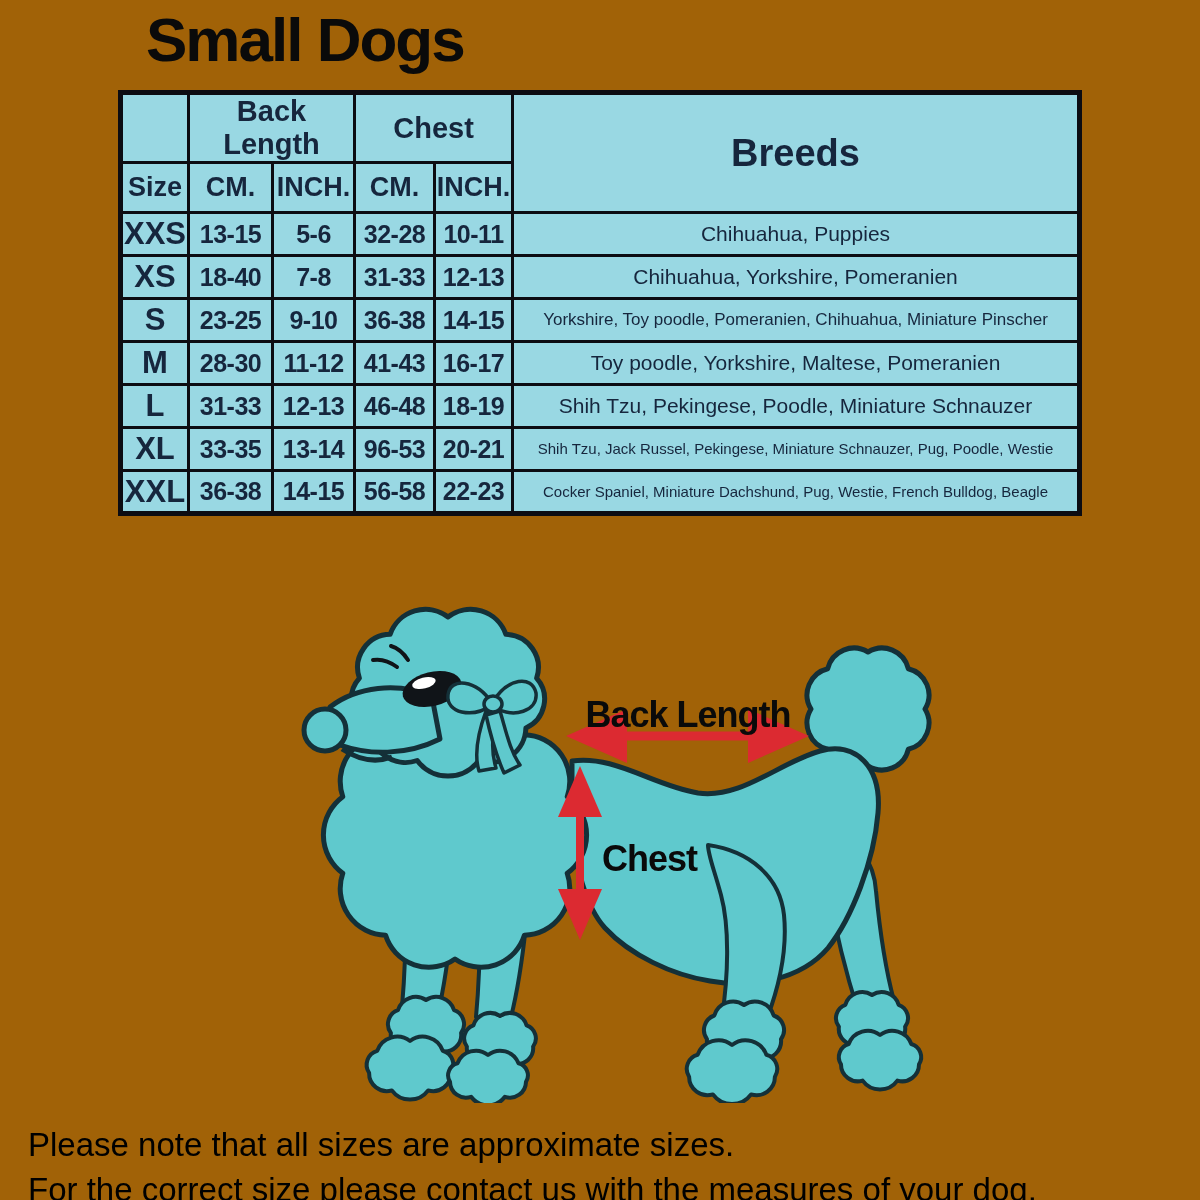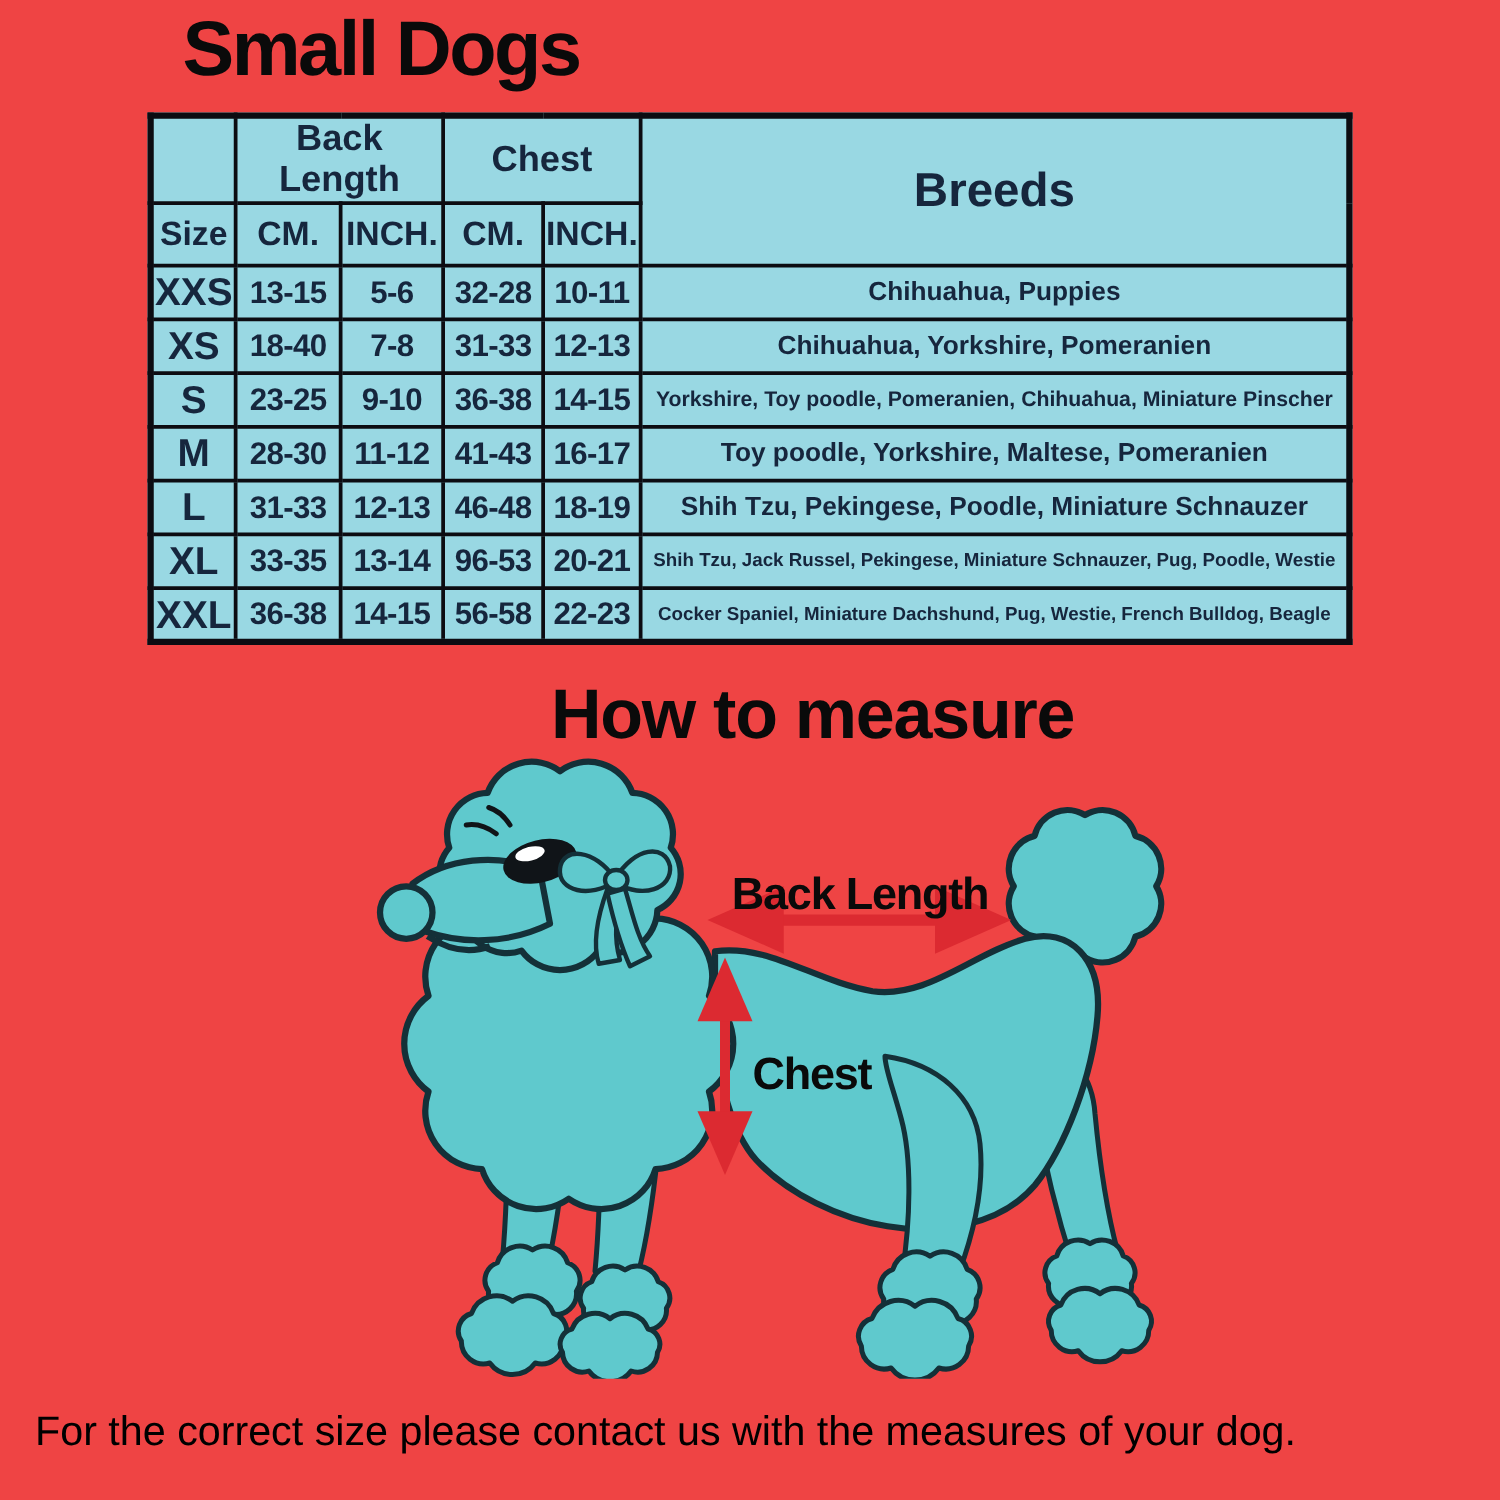--- a/index.html
+++ b/index.html
@@ -1,17 +1,17 @@
 <!DOCTYPE html>
 <html><head>
 <meta charset="utf-8">
 <style>
   html,body{margin:0;padding:0;background:#ffffff;}
   .page{
-    position:relative;width:1200px;height:1200px;background:#ef4444;overflow:hidden;
+    position:relative;width:1200px;height:1200px;background:#a16207;overflow:hidden;
     font-family:"Liberation Sans", sans-serif;
   }
   
   .main-title{
     position:absolute;left:146px;top:4px;margin:0;
     font-size:62px;font-weight:bold;color:#0a0a0a;letter-spacing:-2px;
   }
   
   table.size-table{
     position:absolute;left:118px;top:90px;width:964px;
@@ -22,21 +22,21 @@
     border:3px solid #0c0c12;color:#16263d;text-align:center;
     vertical-align:middle;padding:0;overflow:hidden;
   }
   .size-table thead tr{height:50px;}
   .size-table tbody tr{height:43px;}
   .group-h{font-size:29px;font-weight:bold;color:#16263d;}
   .breeds-h{font-size:38px;font-weight:bold;color:#16263d;}
   .sub-h{font-size:27px;font-weight:bold;color:#d8414f;}
   .col-size{font-size:31px;font-weight:bold;}
   .col-num{font-size:25px;font-weight:bold;letter-spacing:-0.5px;}
-  .col-breeds{text-align:left;padding-left:8px;font-weight:bold;}
+  .col-breeds{text-align:left;padding-left:8px;font-weight:normal;}
   .col-breeds span{display:inline-block;white-space:nowrap;}
   
   .measure-title{
     position:absolute;left:100px;top:538px;width:1100px;margin:0;
     text-align:center;font-size:56px;font-weight:bold;color:#0a0a0a;letter-spacing:-1px;
   }
   
   .poodle-svg{position:absolute;left:280px;top:603px;width:720px;height:500px;}
   
   .notes{
@@ -128,21 +128,20 @@
           <td class="col-size">XXL</td>
           <td class="col-num">36-38</td>
           <td class="col-num">14-15</td>
           <td class="col-num">56-58</td>
           <td class="col-num">22-23</td>
           <td class="col-breeds"><span style="font-size: 15px;">Cocker Spaniel, Miniature Dachshund, Pug, Westie, French Bulldog, Beagle</span></td>
         </tr>
       </tbody>
   </table>
 
-  <h2 class="measure-title">How to measure</h2>
 
   <svg class="poodle-svg" viewBox="0 0 720 500" fill="#5fc9cd" stroke="#143038" stroke-width="5" stroke-linejoin="round">
 
     <g stroke-width="4">
       <path d="M126,300 C152,306 166,310 173,312 C169,350 164,385 158,410 L122,404 C125,370 126,335 126,300 Z"></path>
       <path d="M146.0,397.0 A18.6,18.6 0 0,1 174.1,407.2 A14.8,14.8 0 0,1 181.1,430.0 A16.6,16.6 0 0,1 161.6,448.3 A19.4,19.4 0 0,1 130.4,448.3 A16.6,16.6 0 0,1 110.9,430.0 A14.8,14.8 0 0,1 117.9,407.2 A18.6,18.6 0 0,1 146.0,397.0 Z"></path>
       <path d="M130.0,438.0 A21.2,21.2 0 0,1 162.8,447.8 A14.5,14.5 0 0,1 170.9,469.8 A17.8,17.8 0 0,1 148.2,487.4 A22.6,22.6 0 0,1 111.8,487.4 A17.8,17.8 0 0,1 89.1,469.8 A14.5,14.5 0 0,1 97.2,447.8 A21.2,21.2 0 0,1 130.0,438.0 Z"></path>
       <path d="M200,318 C222,322 236,324 246,322 C242,360 236,395 230,418 L196,414 C199,382 200,350 200,318 Z"></path>
       <path d="M220.0,413.0 A17.5,17.5 0 0,1 246.6,422.4 A13.7,13.7 0 0,1 253.1,443.6 A15.5,15.5 0 0,1 234.8,460.5 A18.3,18.3 0 0,1 205.2,460.5 A15.5,15.5 0 0,1 186.9,443.6 A13.7,13.7 0 0,1 193.4,422.4 A17.5,17.5 0 0,1 220.0,413.0 Z"></path>
       <path d="M208.0,452.0 A19.6,19.6 0 0,1 238.5,460.3 A12.4,12.4 0 0,1 246.0,478.9 A16.0,16.0 0 0,1 224.9,493.8 A21.0,21.0 0 0,1 191.1,493.8 A16.0,16.0 0 0,1 170.0,478.9 A12.4,12.4 0 0,1 177.5,460.3 A19.6,19.6 0 0,1 208.0,452.0 Z"></path>
@@ -194,16 +193,17 @@
     <text x="408" y="124" text-anchor="middle" font-family="Liberation Sans, sans-serif" font-size="36" font-weight="bold" fill="#0a0a0a" stroke="none" letter-spacing="-1">Back Length</text>
     <g fill="#dc2a31" stroke="none">
       <line x1="300" y1="195" x2="300" y2="305" stroke="#dc2a31" stroke-width="8"></line>
       <polygon points="300,163 278,214 322,214"></polygon>
       <polygon points="300,337 278,286 322,286"></polygon>
     </g>
     <text x="322" y="268" text-anchor="start" font-family="Liberation Sans, sans-serif" font-size="36" font-weight="bold" fill="#0a0a0a" stroke="none" letter-spacing="-1">Chest</text>
   </svg>
 
   <div class="notes">
+    <div>Please note that all sizes are approximate sizes.</div>
     <div>For the correct size please contact us with the measures of your dog.</div>
   </div>
 
 </div>
 
 </body></html>

